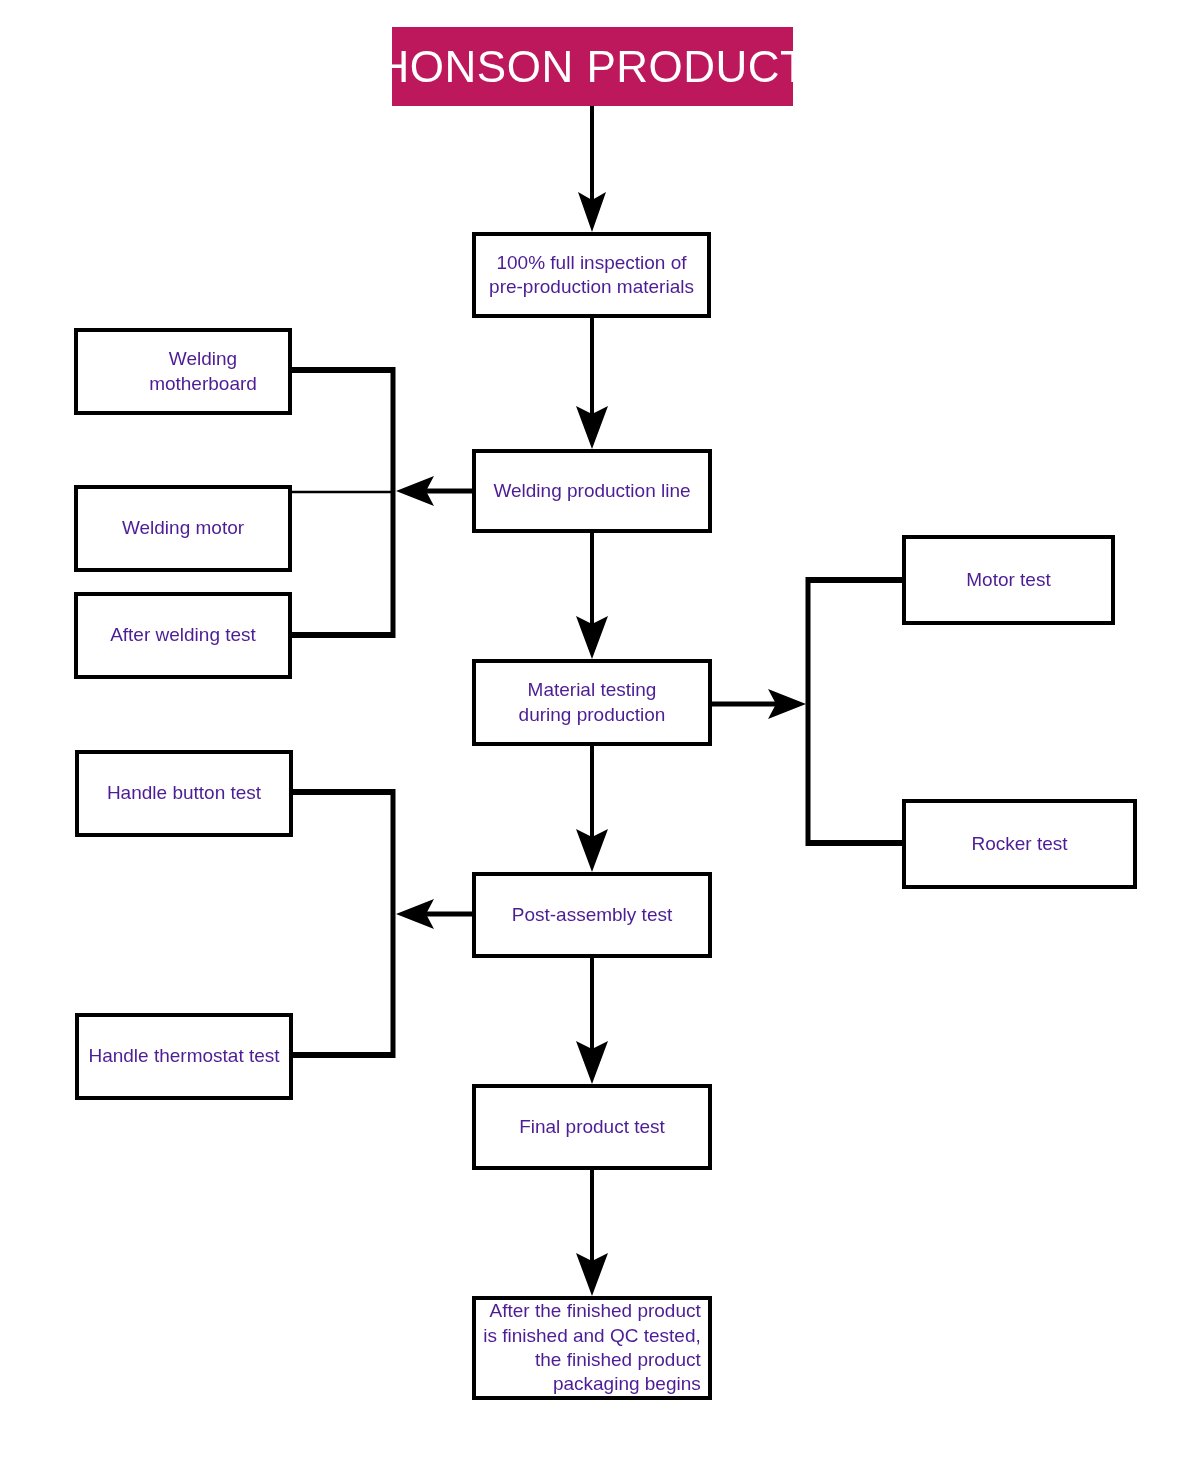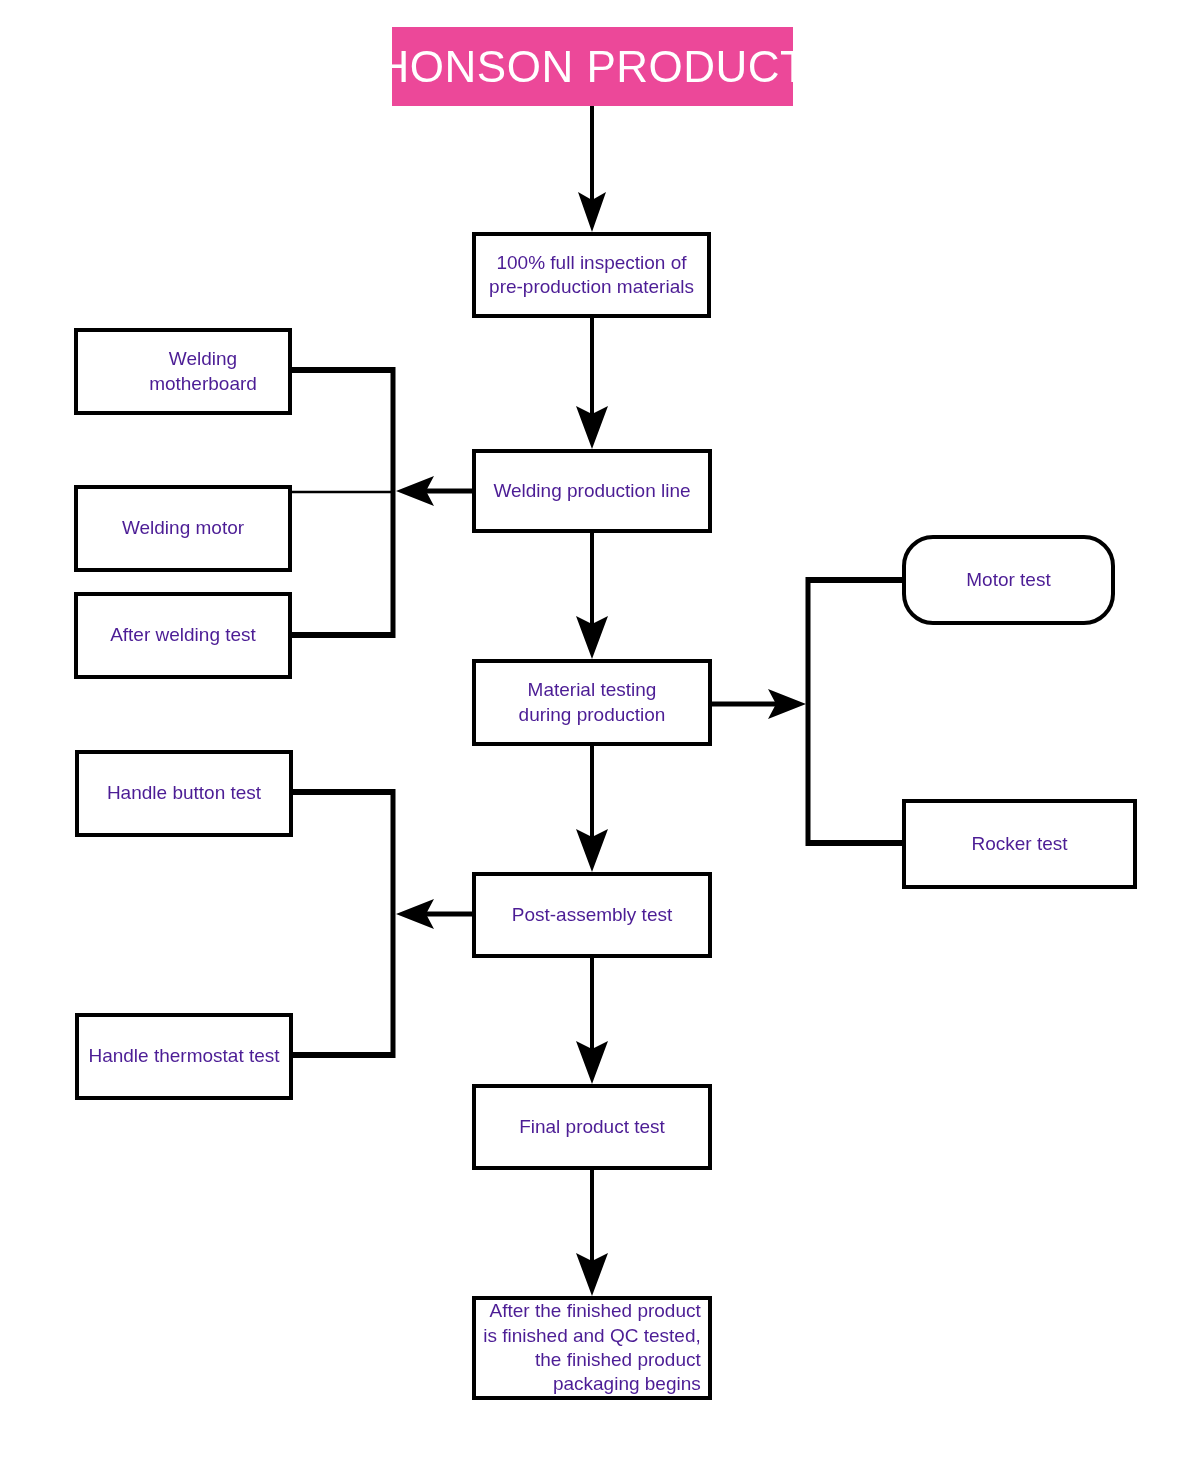--- a/index.html
+++ b/index.html
@@ -40,21 +40,21 @@
     z-index: 2;
   }
   .node .label {
     display: block;
     padding: 0 6px;
     white-space: pre-line;
   }
   .banner {
     position: absolute;
     box-sizing: border-box;
-    background: #ec4899;
+    background: #be185d;
     display: flex;
     align-items: center;
     justify-content: center;
     z-index: 2;
   }
   .banner .label {
     color: #ffffff;
     font-size: 44px;
     letter-spacing: 0.5px;
     white-space: nowrap;
@@ -175,21 +175,21 @@
   </div>
 
   <div class="node" style="left:74px; top:461px; width:218px; height:87px;margin-top:24px;">
     <span class="label">Welding motor</span>
   </div>
 
   <div class="node" style="left:74px; top:592px; width:218px; height:87px;">
     <span class="label">After welding test</span>
   </div>
 
-  <div class="node" style="left:902px; top:535px; width:213px; height:90px;border-radius:31px;">
+  <div class="node" style="left:902px; top:535px; width:213px; height:90px;">
     <span class="label">Motor test</span>
   </div>
 
   <div class="node" style="left:902px; top:799px; width:235px; height:90px;">
     <span class="label">Rocker test</span>
   </div>
 
   <div class="node" style="left:75px; top:750px; width:218px; height:87px;">
     <span class="label">Handle button test</span>
   </div>

